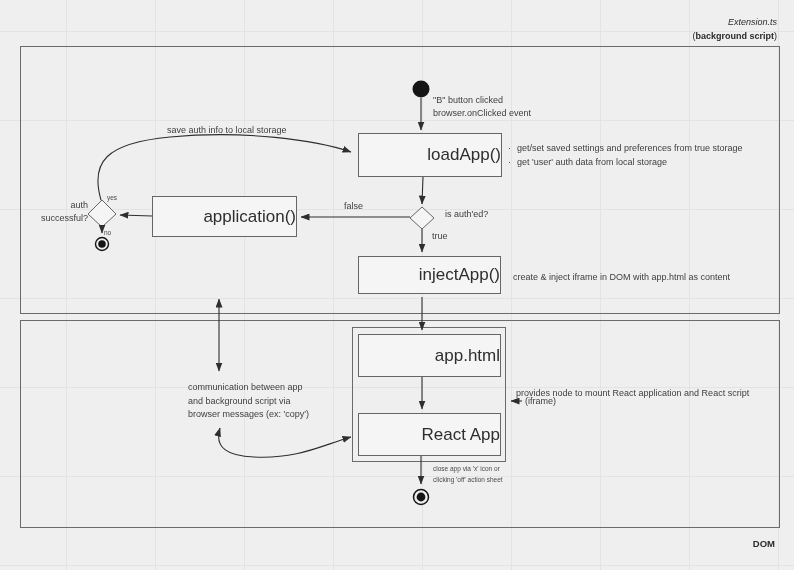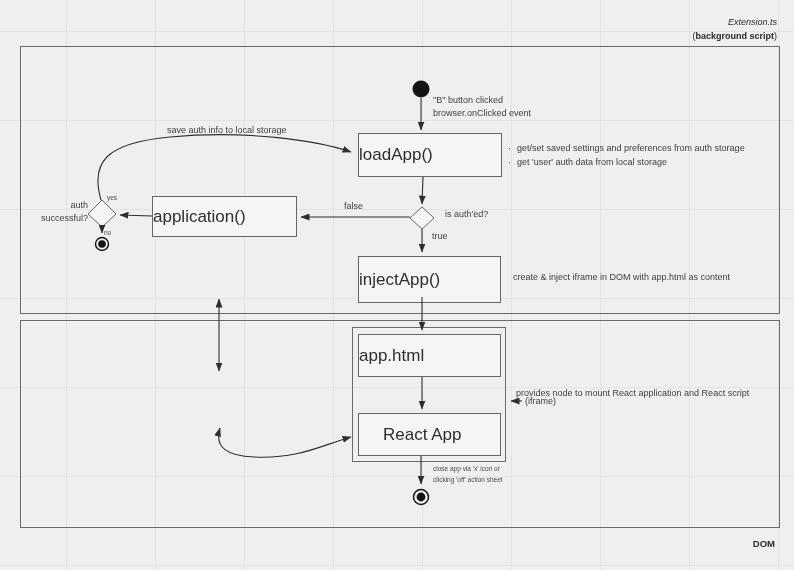--- a/index.html
+++ b/index.html
@@ -24,21 +24,21 @@
     position: absolute;
     border: 1px solid #6b6b6b;
     background: transparent;
   }
   .node-box {
     position: absolute;
     border: 1px solid #666;
     background: #f5f5f5;
     display: flex;
     align-items: center;
-    justify-content: flex-start;
+    justify-content: flex-end;
     font-size: 17px;
     color: #2e2e2e;
     white-space: nowrap;
   }
   .group-box {
     position: absolute;
     border: 1px solid #6b6b6b;
     background: transparent;
   }
   .lbl {
@@ -85,21 +85,21 @@
   <div class="container-frame" style="left:20px; top:320px; width:760px; height:208px;"></div>
 
   <div class="group-box" style="left:352px; top:327px; width:154px; height:135px;"></div>
 
   <div class="node-box" style="left:358px; top:133px; width:144px; height:44px;">
     <span>loadApp()</span>
   </div>
   <div class="node-box" style="left:152px; top:196px; width:145px; height:41px;">
     <span>application()</span>
   </div>
-  <div class="node-box" style="left:358px; top:256px; width:143px; height:47px;">
+  <div class="node-box" style="left:358px; top:256px; width:143px; height:38px;">
     <span>injectApp()</span>
   </div>
   <div class="node-box" style="left:358px; top:334px; width:143px; height:43px;">
     <span>app.html</span>
   </div>
   <div class="node-box" style="left:358px; top:413px; width:143px; height:43px;padding-left:24px;">
     <span>React App</span>
   </div>
 
   <svg class="connector-layer" viewBox="0 0 794 570" xmlns="http://www.w3.org/2000/svg">
@@ -147,21 +147,21 @@
   </svg>
 
   <div class="lbl" style="left:433px; top:94px;">
     <div>"B" button clicked</div>
     <div>browser.onClicked event</div>
   </div>
 
   <div class="lbl" style="left:508px; top:141px; line-height:14px;">
     <div class="bullet-row">
       <span class="bullet-glyph">·</span>
-      <span>get/set saved settings and preferences from auth storage</span>
+      <span>get/set saved settings and preferences from true storage</span>
     </div>
     <div class="bullet-row">
       <span class="bullet-glyph">·</span>
       <span>get 'user' auth data from local storage</span>
     </div>
   </div>
 
   <div class="lbl" style="left:167px; top:124px;">save auth info to local storage</div>
 
   <div class="lbl" style="left:344px; top:200px;">false</div>
@@ -175,20 +175,25 @@
 
   <div class="lbl-tiny" style="left:107px; top:193px;">yes</div>
   <div class="lbl-tiny" style="left:104px; top:228px;">no</div>
 
   <div class="lbl" style="left:513px; top:271px;">create &amp; inject iframe in DOM with app.html as content</div>
 
   <div class="lbl" style="left:516px; top:351px;margin-top:36px;">provides node to mount React application and React script</div>
 
   <div class="lbl" style="left:525px; top:395px;">(iframe)</div>
 
+  <div class="lbl" style="left:188px; top:381px; line-height:13.5px;">
+    <div>communication between app</div>
+    <div>and background script via</div>
+    <div>browser messages (ex: 'copy')</div>
+  </div>
 
   <div class="lbl-tiny" style="left:433px; top:464px; line-height:10.5px;">
     <div>close app via 'x' icon or</div>
     <div>clicking 'off' action sheet</div>
   </div>
 
   <div class="hdr bold right-align" style="right:19px; top:537px; font-size:9.5px;">DOM</div>
 
 </div>
 

